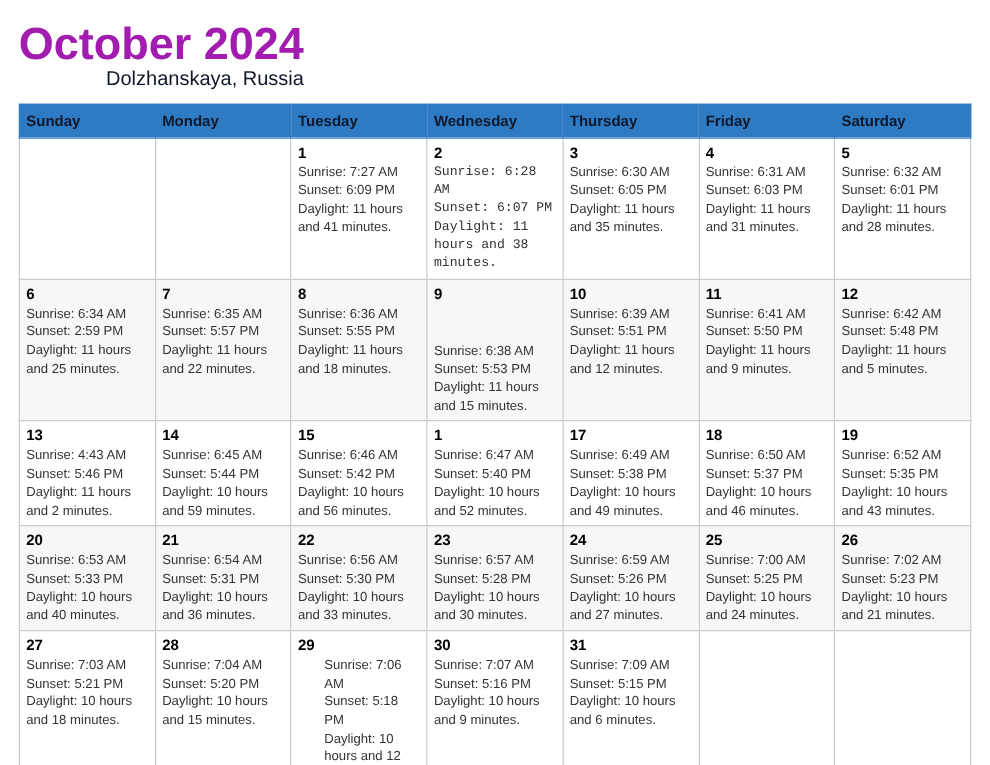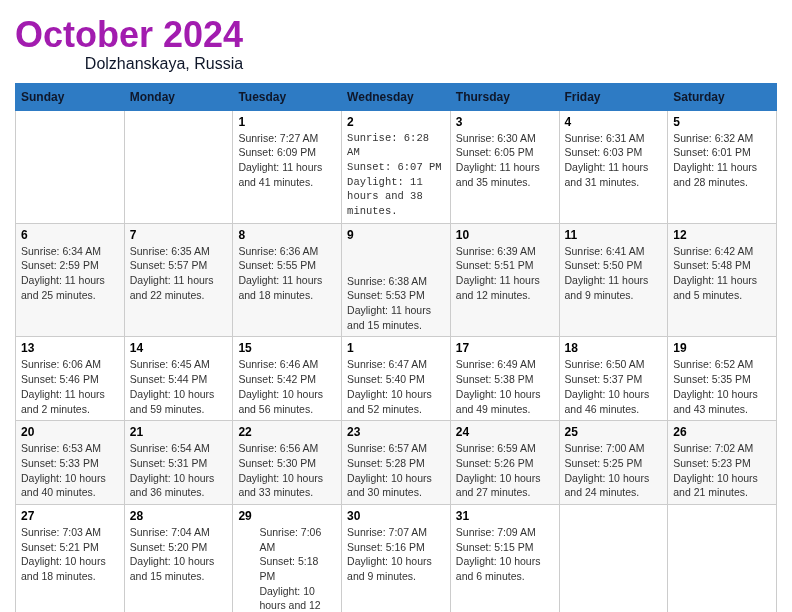--- a/index.html
+++ b/index.html
@@ -171,21 +171,21 @@
         <td>
           <span class="day-number">12</span>
           <div class="day-info" style="white-space: pre-line;">Sunrise: 6:42 AM
 Sunset: 5:48 PM
 Daylight: 11 hours and 5 minutes.</div>
         </td>
       </tr>
       <tr>
         <td>
           <span class="day-number">13</span>
-          <div class="day-info" style="white-space: pre-line;">Sunrise: 6:06 AM
+          <div class="day-info" style="white-space: pre-line;">Sunrise: 4:43 AM
 Sunset: 5:46 PM
 Daylight: 11 hours and 2 minutes.</div>
         </td>
         <td>
           <span class="day-number">14</span>
           <div class="day-info" style="white-space: pre-line;">Sunrise: 6:45 AM
 Sunset: 5:44 PM
 Daylight: 10 hours and 59 minutes.</div>
         </td>
         <td>

